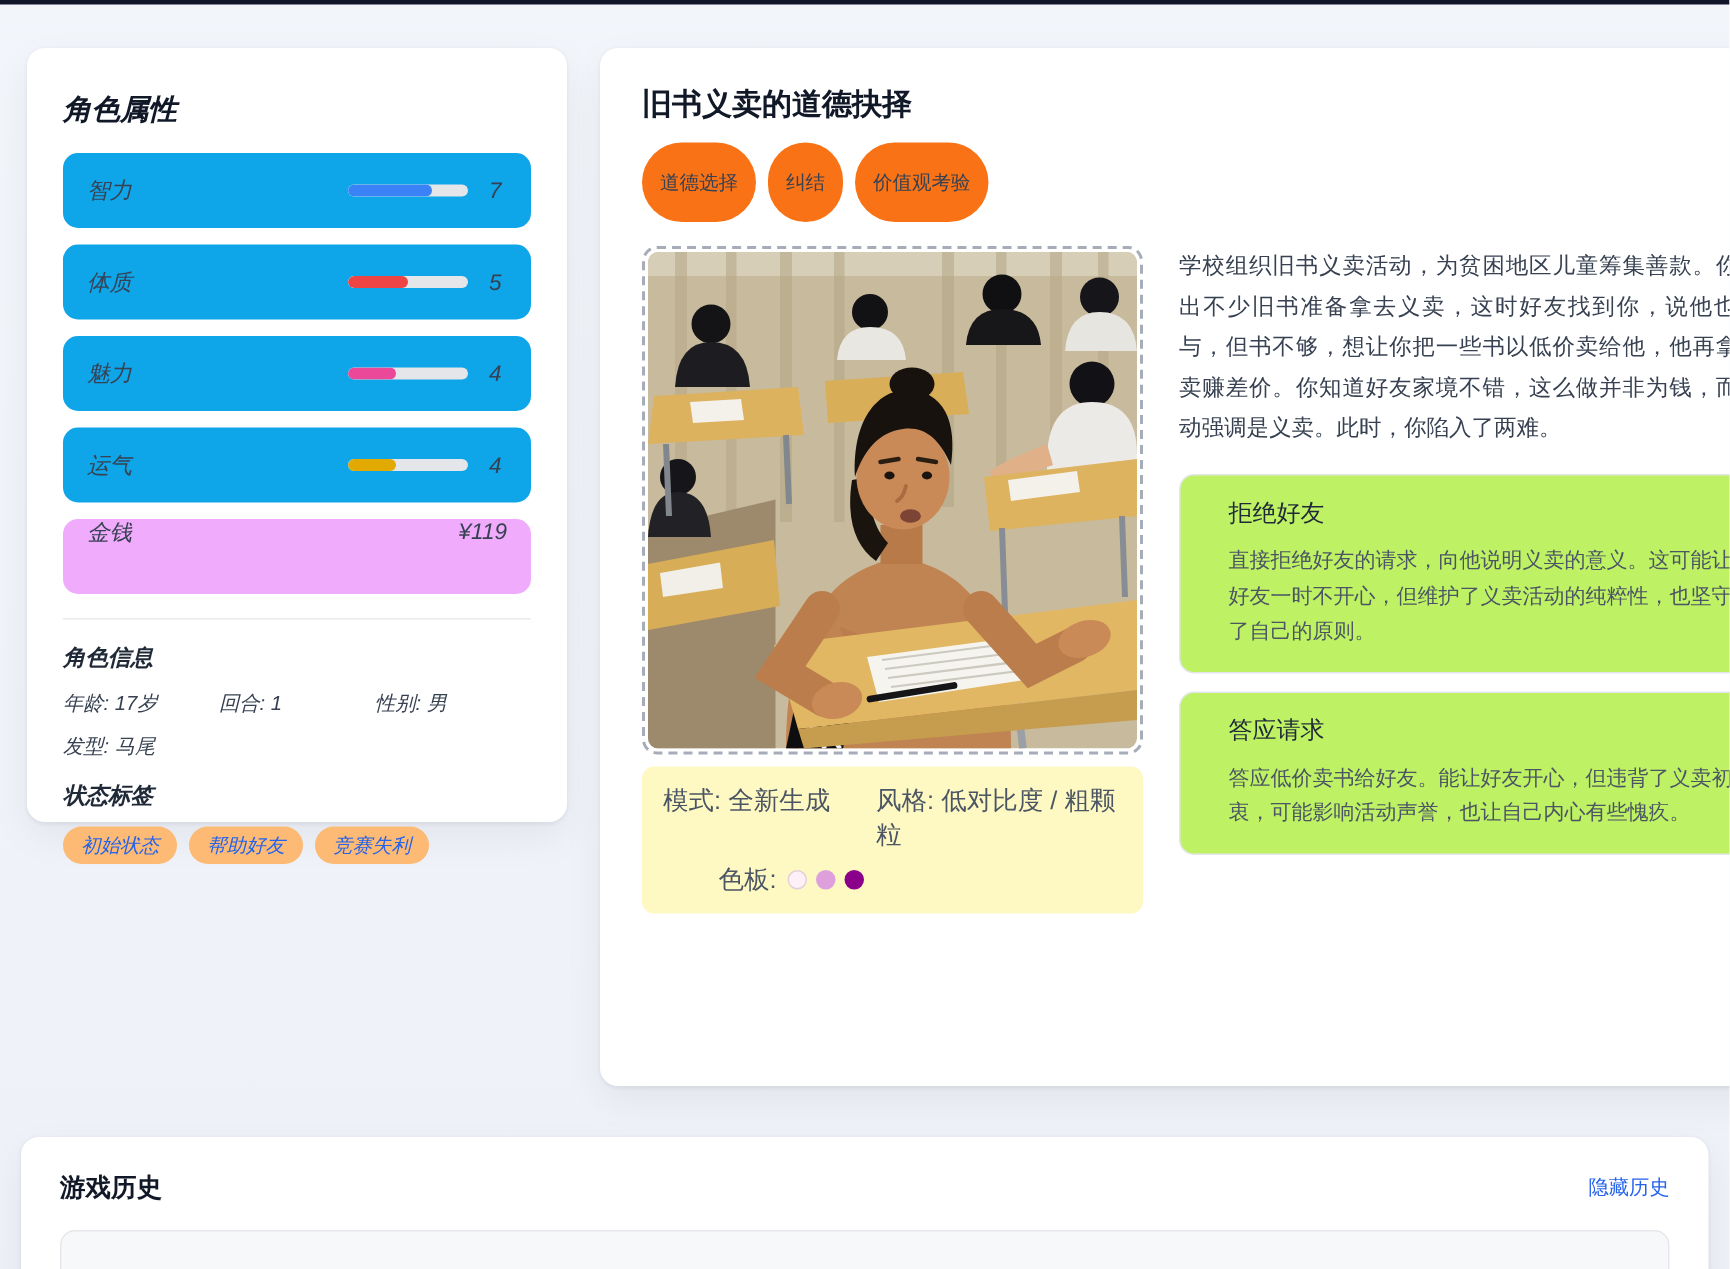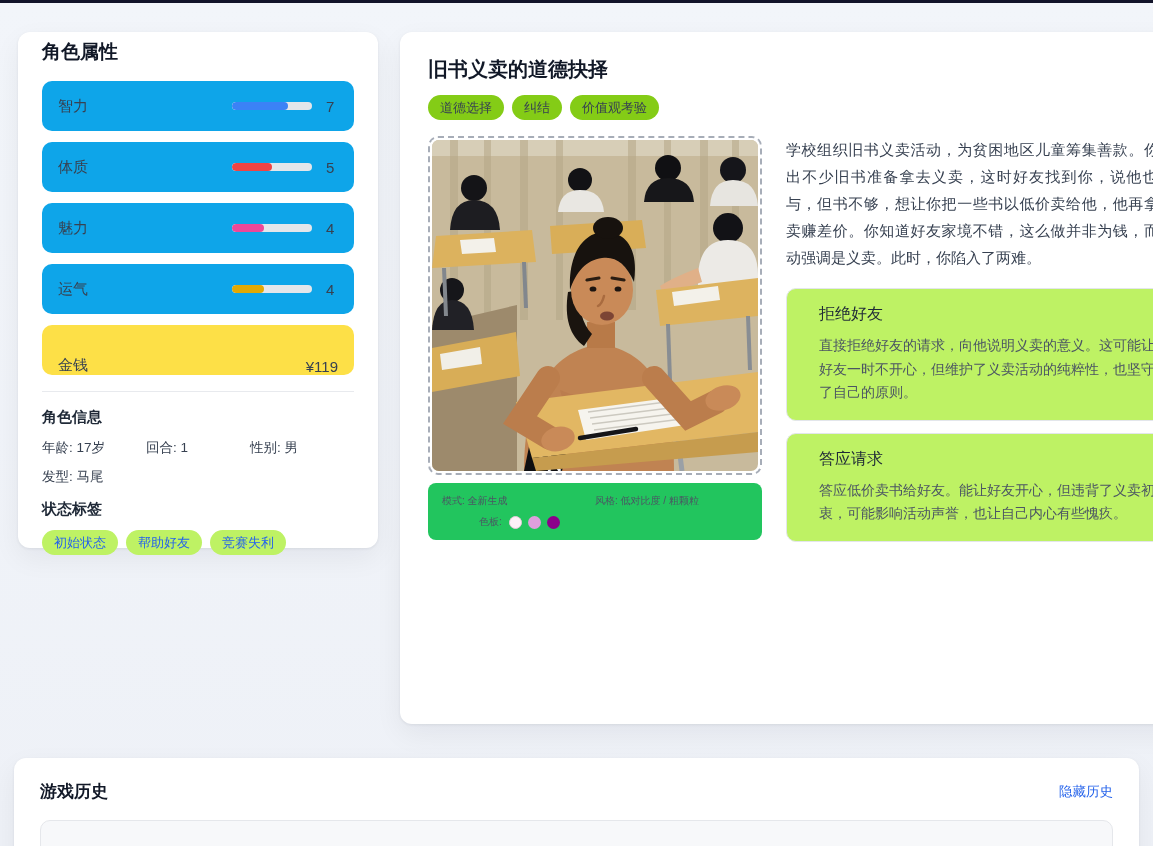--- a/index.html
+++ b/index.html
@@ -8,57 +8,57 @@
     font-family:"Liberation Sans","DejaVu Sans",sans-serif;
     background:linear-gradient(180deg,#f2f5fa 0%,#eef1f7 100%);
     color:#1f2937; position:relative;
   }
   .topline { position:absolute; top:0; left:0; width:1153px; height:3px; background:#12142a; }
   .card {
     position:absolute; background:#fff; border-radius:12px;
     box-shadow:0 1px 3px rgba(16,24,40,.07), 0 10px 28px rgba(16,24,40,.06);
   }
   
-  .attr-card { left:18px; top:32px; width:360px; height:516px; padding:7px 24px; }
+  .attr-card { left:18px; top:32px; width:360px; height:516px; padding:28px 24px;font-style:italic; }
   .attr-title { font-size:19px; font-weight:bold; color:#111827; margin-bottom:16px; }
   .stat-row {
     background:#0ea5e9; border-radius:10px; height:50px; padding:0 16px;
     display:flex; align-items:center; margin-bottom:11px;
   }
   .stat-label { font-size:15px; color:#374151; }
   .stat-track { width:80px; height:8px; background:#e4e6ea; border-radius:4px; margin-left:auto; margin-right:14px; overflow:hidden; }
   .stat-fill { height:8px; border-radius:4px; }
   .stat-value { font-size:15px; color:#374151; min-width:12px; text-align:left; }
-  .money-row { background:#fde047; border-radius:10px; height:50px; padding:0 16px; display:flex; align-items:flex-end; justify-content:space-between; }
+  .money-row { background:#f0abfc; border-radius:10px; height:50px; padding:0 16px; display:flex; align-items:flex-start; justify-content:space-between; }
   .money-label { font-size:15px; color:#374151; }
   .money-value { font-size:15px; color:#374151; }
   .divider { border-top:1px solid #e8eaee; margin:16px 0 16px; }
   .info-title { font-size:15px; font-weight:bold; color:#1f2937; margin-bottom:12px; }
   .info-grid { display:grid; grid-template-columns:1fr 1fr 1fr; row-gap:11px; font-size:13.5px; color:#374151; margin-bottom:14px; }
   .tags-title { font-size:15px; font-weight:bold; color:#1f2937; margin-bottom:11px; }
   .pill-row { display:flex; gap:8px; flex-wrap:wrap; }
   .pill-blue {
-    background:#bef264; color:#2563eb; font-size:13px;
+    background:#fdba74; color:#2563eb; font-size:13px;
     padding:6px 12px; border-radius:999px; line-height:1;
   }
   
   .scene-card { left:400px; top:32px; width:818px; height:692px; padding:24px 28px; }
   .scene-title { font-size:20px; font-weight:bold; color:#111827; margin-bottom:12px; }
   .scene-tags { display:flex; gap:8px; margin-bottom:16px; }
-  .pill-gray { background:#84cc16; color:#374151; font-size:13px; padding:6px 12px; border-radius:999px; line-height:1; }
+  .pill-gray { background:#f97316; color:#374151; font-size:13px; padding:20px 12px; border-radius:999px; line-height:1; }
   .scene-body { display:flex; gap:24px; }
   .img-col { width:334px; flex:0 0 auto; }
   .img-frame {
     width:334px; height:339px; border:2px dashed #a7adb8; border-radius:10px;
     padding:2px; background:#fff;
   }
   .img-frame svg { display:block; width:326px; height:331px; border-radius:7px; }
   .img-meta {
-    margin-top:8px; background:#22c55e; border-radius:8px; padding:11px 14px;
-    font-size:10px; color:#4b5563;
+    margin-top:8px; background:#fef9c3; border-radius:8px; padding:11px 14px;
+    font-size:17px; color:#4b5563;
   }
   .meta-row1 { display:flex; }
   .meta-mode { width:50%; }
   .meta-row2 { display:flex; align-items:center; gap:7px; margin-top:7px;margin-left:37px; }
   .dots { display:flex; align-items:center; gap:6px; }
   .dot { width:13px; height:13px; border-radius:50%; }
   .dot0 { border:1px solid #e7cdda; }
   .story-col { flex:1; }
   .story-text { font-size:15px; color:#374151; line-height:1.8; text-align:justify; margin-bottom:17px; }
   .choice-card {

